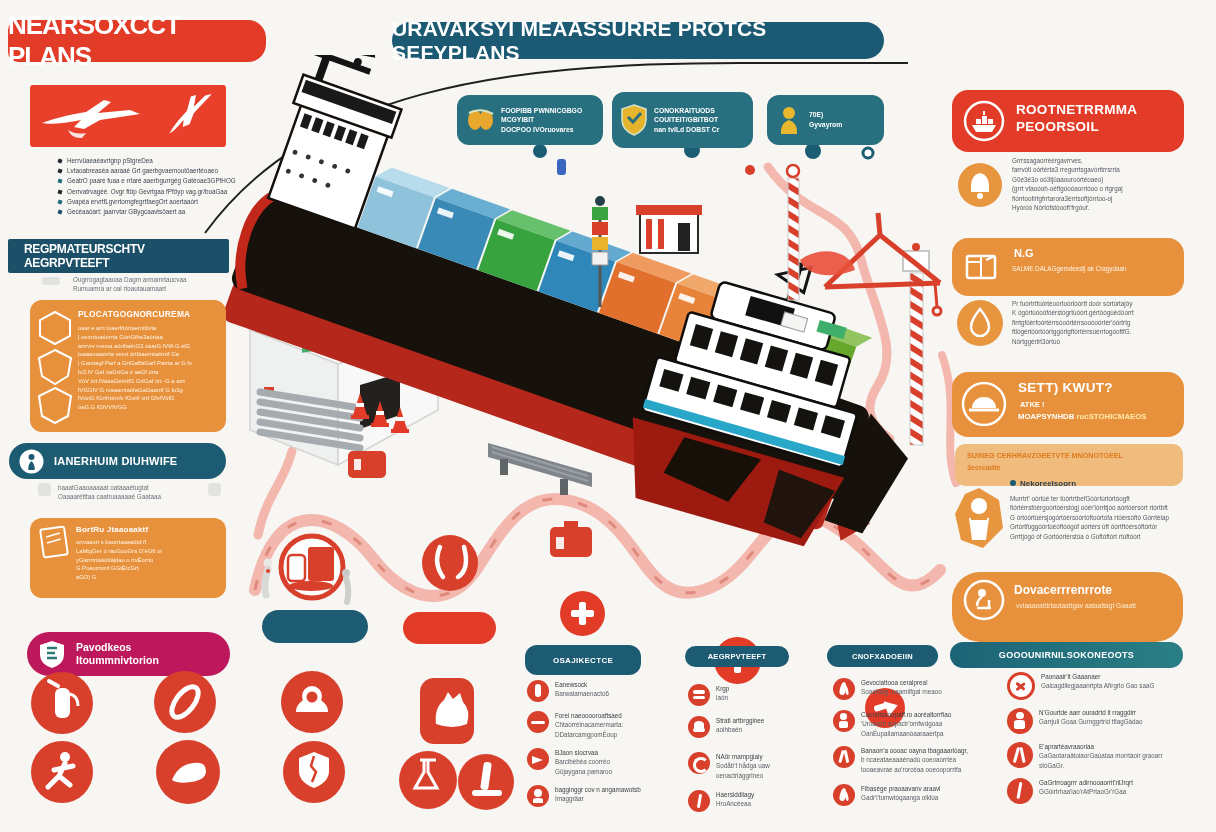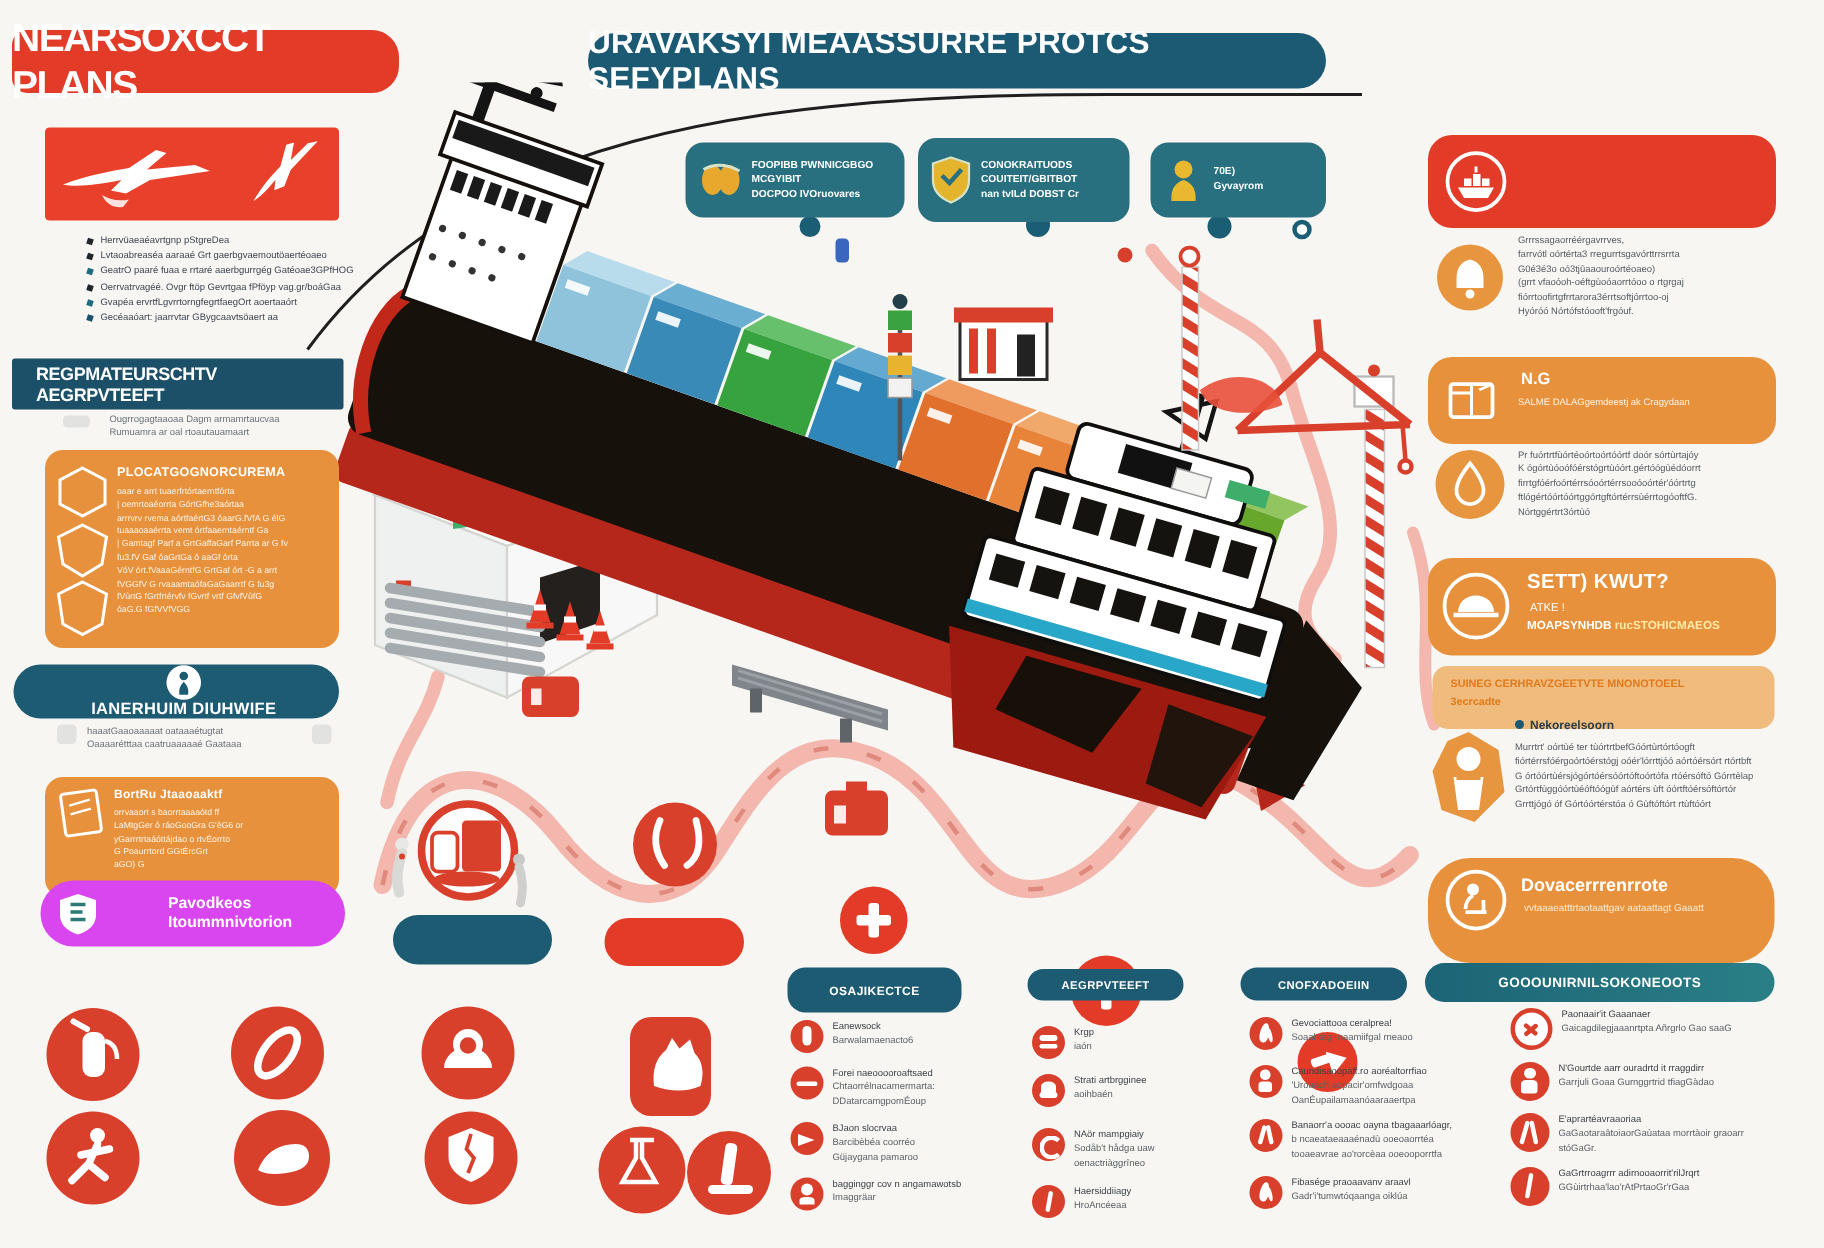--- a/index.html
+++ b/index.html
@@ -20,24 +20,24 @@
   .bullet-list .mk{width:4px;height:4px;margin-top:3px;flex:none;background:#20262c;transform:rotate(18deg);}
   .bullet-list .row:nth-child(3) .mk,.bullet-list .row:nth-child(5) .mk{background:#1d6b7c;}
   .bullet-list .row:nth-child(6) .mk{background:#1b4f6b;}
   .sec-header1{left:8px;top:239px;width:221px;height:34px;background:#1b5068;color:#fff;font-weight:700;
     font-size:12px;display:flex;align-items:center;padding-left:16px;box-sizing:border-box;border-radius:2px;letter-spacing:-0.3px;}
   .grayblob{background:#e2e2e0;border-radius:3px;}
   .tinytext{font-size:6.3px;line-height:1.5;color:#6a7077;}
   .obox{background:#e8913c;border-radius:12px;color:#fff;}
   .obox .head{font-weight:700;font-size:8.4px;letter-spacing:0.2px;}
   .obox .lines{font-size:5.8px;line-height:1.52;color:#fdf4e6;}
-  .pill-teal{background:#1d5b73;color:#fff;flex-direction:column;}
+  .pill-teal{background:#1d5b73;color:#fff;}
   .pill1{left:9px;top:443px;width:217px;height:36px;border-radius:18px;}
   .pill1 .lab{font-weight:700;font-size:11px;letter-spacing:0.2px;margin-left:10px;}
-  .pill2{left:27px;top:587px;width:203px;height:44px;border-radius:22px;background:#d946ef;color:#fff;gap:36px;}
+  .pill2{left:27px;top:632px;width:203px;height:44px;border-radius:22px;background:#be185d;color:#fff;}
   .pill2 .lab{font-weight:700;font-size:10.5px;line-height:1.25;margin-left:10px;}
   
   .badge{background:#28707f;border-radius:12px;color:#fff;display:flex;align-items:center;gap:6px;padding:4px 8px;box-sizing:border-box;}
   .badge .blines{font-size:6.8px;font-weight:700;line-height:1.4;}
   
   .bhead{background:#1d5b73;color:#fff;font-weight:700;display:flex;align-items:center;justify-content:center;border-radius:12px;letter-spacing:0.3px;}
   .bitem{display:flex;gap:6px;align-items:flex-start;}
   .bitem-text{font-size:6.3px;line-height:1.5;color:#5a6065;}
   .bitem-text div:first-child{color:#3c4146;}
   .mini{width:22px;height:22px;border-radius:50%;background:#d8402c;position:relative;flex:none;}
@@ -657,20 +657,24 @@
 
 <div class="abs rredbox">
   <svg class="abs" style="left:10px;top:9px;" width="44" height="44" viewBox="0 0 44 44">
     <circle cx="22" cy="22" r="19" fill="none" stroke="#fff" stroke-width="2.5"></circle>
     <path d="M10,26 h24 l-4,7 h-16 z" fill="#fff"></path>
     <rect x="14" y="20" width="5" height="5" fill="#fff"></rect>
       <rect x="20" y="17" width="5" height="8" fill="#fff"></rect>
       <rect x="26" y="20" width="5" height="5" fill="#fff"></rect>
     <path d="M22,12 v4" stroke="#fff" stroke-width="2"></path>
   </svg>
+  <div class="abs t" style="left:64px;top:12px;">
+      <div>ROOTNETRRMMA</div>
+      <div>PEOORSOIL</div>
+    </div>
 </div>
 
 <div class="abs oc" style="left:958px;top:163px;width:44px;height:44px;">
   <svg width="44" height="44" viewBox="0 0 44 44">
       <path d="M22,10 q9,2 9,13 v6 h-18 v-6 q0,-11 9,-13 z" fill="#fff"></path>
       <circle cx="22" cy="33" r="3" fill="#fff"></circle>
     </svg>
 </div>
 <div class="abs note-lines" style="left:1012px;top:156px;width:176px;">
     <div>Grrrssagaorréérgavrrves,</div>
@@ -703,21 +707,21 @@
     <div>Nórtggértrt3órtùó</div>
   </div>
 
 <div class="abs obox" style="left:952px;top:372px;width:232px;height:65px;border-radius:16px;">
   <svg class="abs" style="left:8px;top:8px;" width="48" height="48" viewBox="0 0 48 48">
     <circle cx="24" cy="24" r="21" fill="none" stroke="#fff" stroke-width="2.5"></circle>
     <path d="M12,28 a12,11 0 0 1 24,0 z" fill="#fff"></path>
     <path d="M9,30 h30" stroke="#fff" stroke-width="3"></path>
   </svg>
   <div class="abs" style="left:66px;top:8px;font-weight:800;font-size:13.5px;letter-spacing:0.3px;">SETT) KWUT?</div>
-  <div class="abs" style="left:68px;top:28px;font-weight:400;font-size:7.5px;">ATKE !</div>
+  <div class="abs" style="left:68px;top:28px;font-weight:700;font-size:7.5px;">ATKE !</div>
   <div class="abs" style="left:66px;top:40px;font-weight:700;font-size:7.8px;">
     <span>MOAPSYNHDB</span>
     <span style="color:#ffe9a8;">rucSTOHICMAEOS</span>
   </div>
 </div>
 
 <div class="abs banner">
     <div>SUINEG CERHRAVZGEETVTE MNONOTOEEL</div>
     <div>3ecrcadte</div>
   </div>

